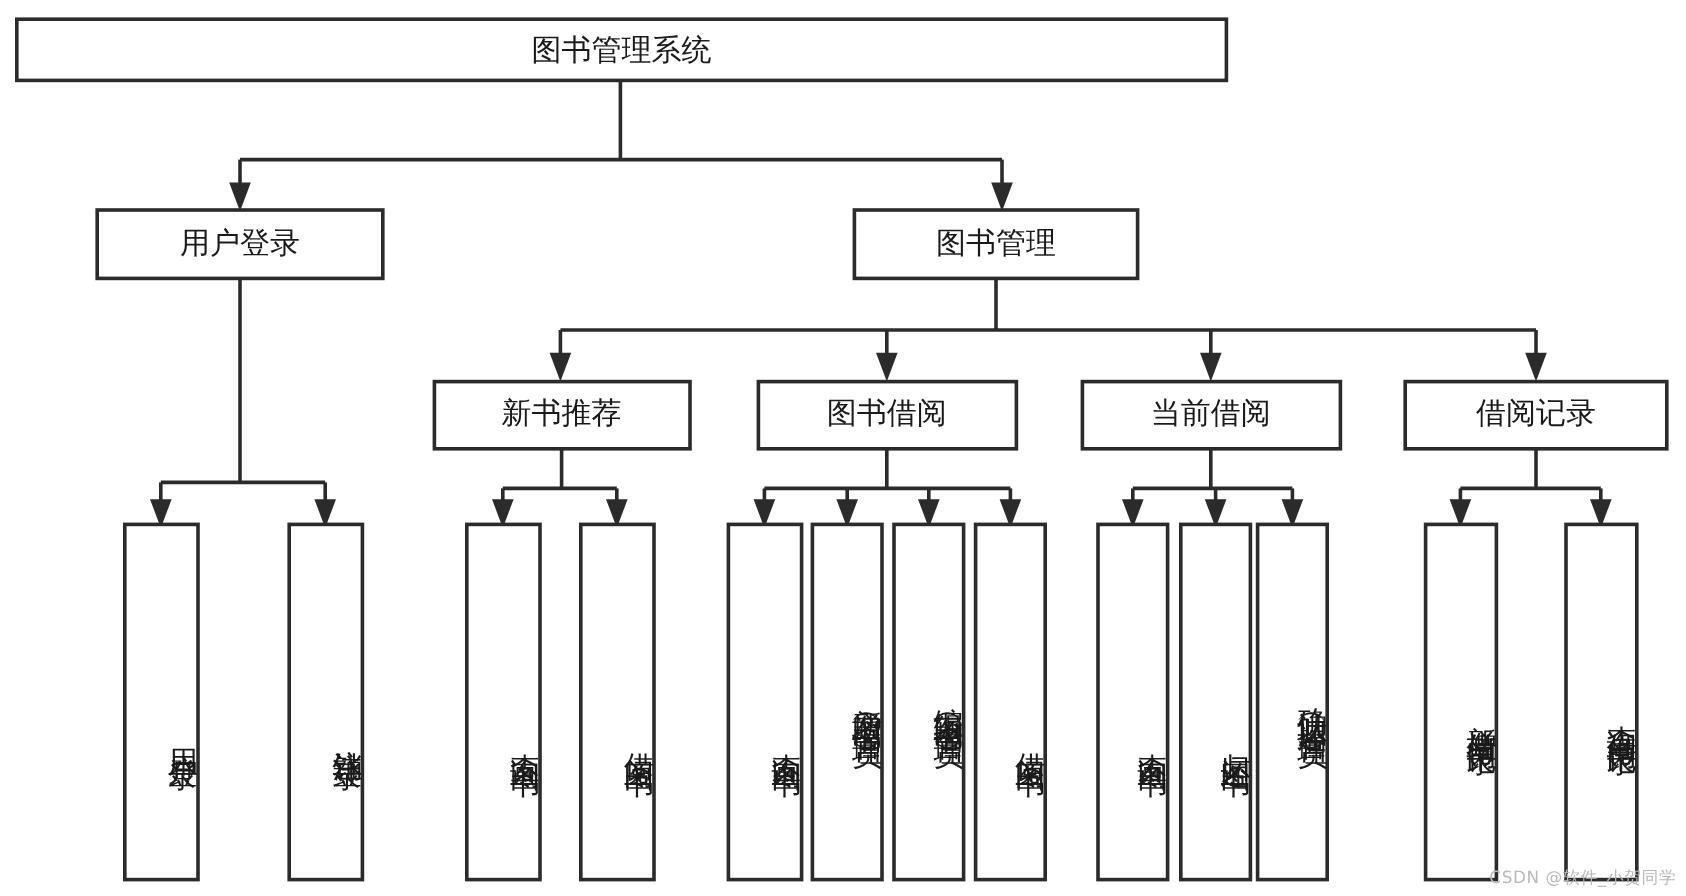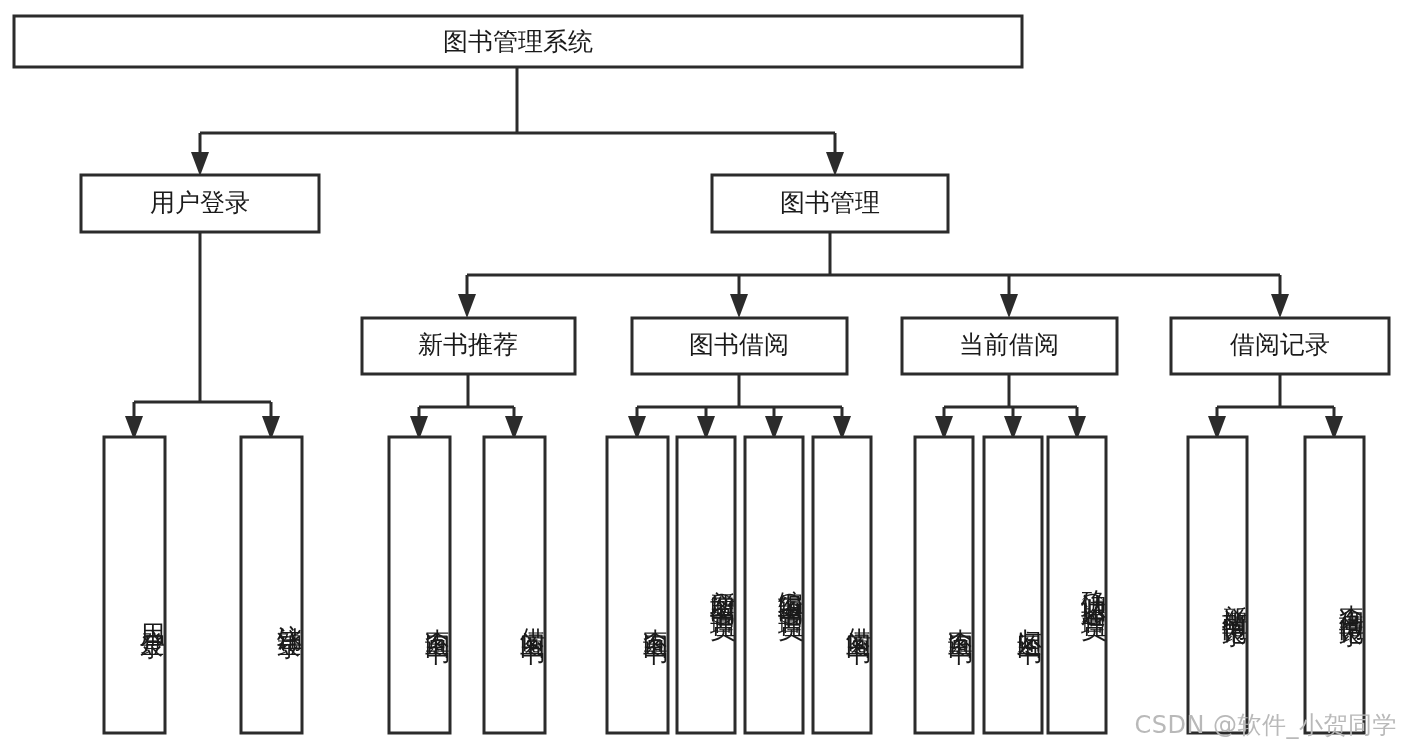--- a/index.html
+++ b/index.html
@@ -31,21 +31,21 @@
     white-space:nowrap;
     display:flex;
     align-items:flex-start;
     justify-content:center;
     pointer-events:none;
   }
   .watermark{
     position:absolute;
     right:8px;bottom:6px;
     font-family:"DejaVu Sans","Liberation Sans",sans-serif;
-    font-size:24px;
+    font-size:14px;
     color:#b9b9b9;
     white-space:nowrap;
     letter-spacing:0.5px;
   }
 </style>
 </head>
 <body>
 
 <div id="diagram-root">
 

